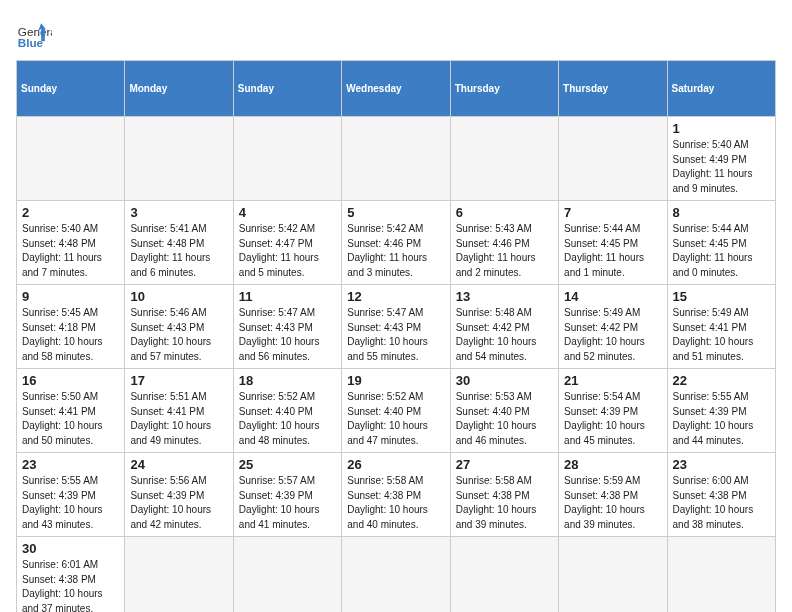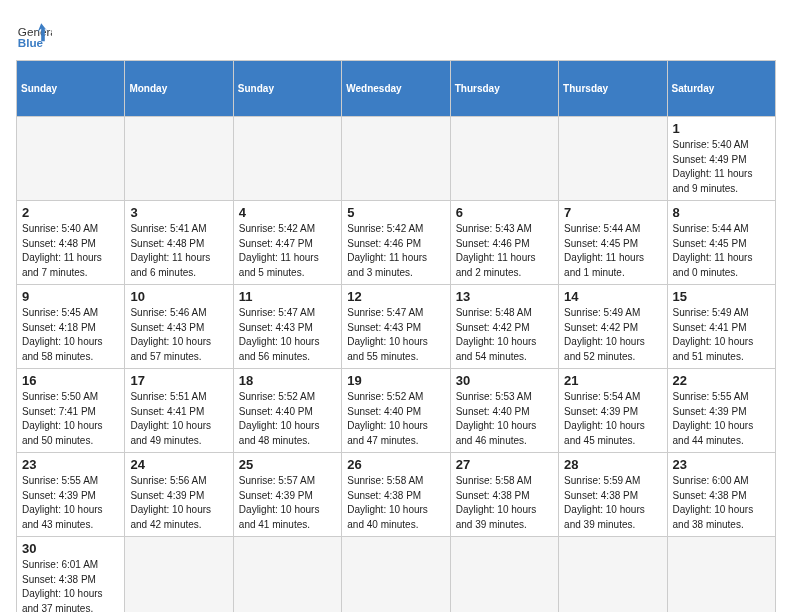--- a/index.html
+++ b/index.html
@@ -207,21 +207,21 @@
           <span class="day-number">15</span>
           <div class="day-info">Sunrise: 5:49 AM
 Sunset: 4:41 PM
 Daylight: 10 hours and 51 minutes.</div>
         </td>
       </tr>
       <tr>
         <td>
           <span class="day-number">16</span>
           <div class="day-info">Sunrise: 5:50 AM
-Sunset: 7:41 PM
+Sunset: 4:41 PM
 Daylight: 10 hours and 50 minutes.</div>
         </td>
         <td>
           <span class="day-number">17</span>
           <div class="day-info">Sunrise: 5:51 AM
 Sunset: 4:41 PM
 Daylight: 10 hours and 49 minutes.</div>
         </td>
         <td>
           <span class="day-number">18</span>

